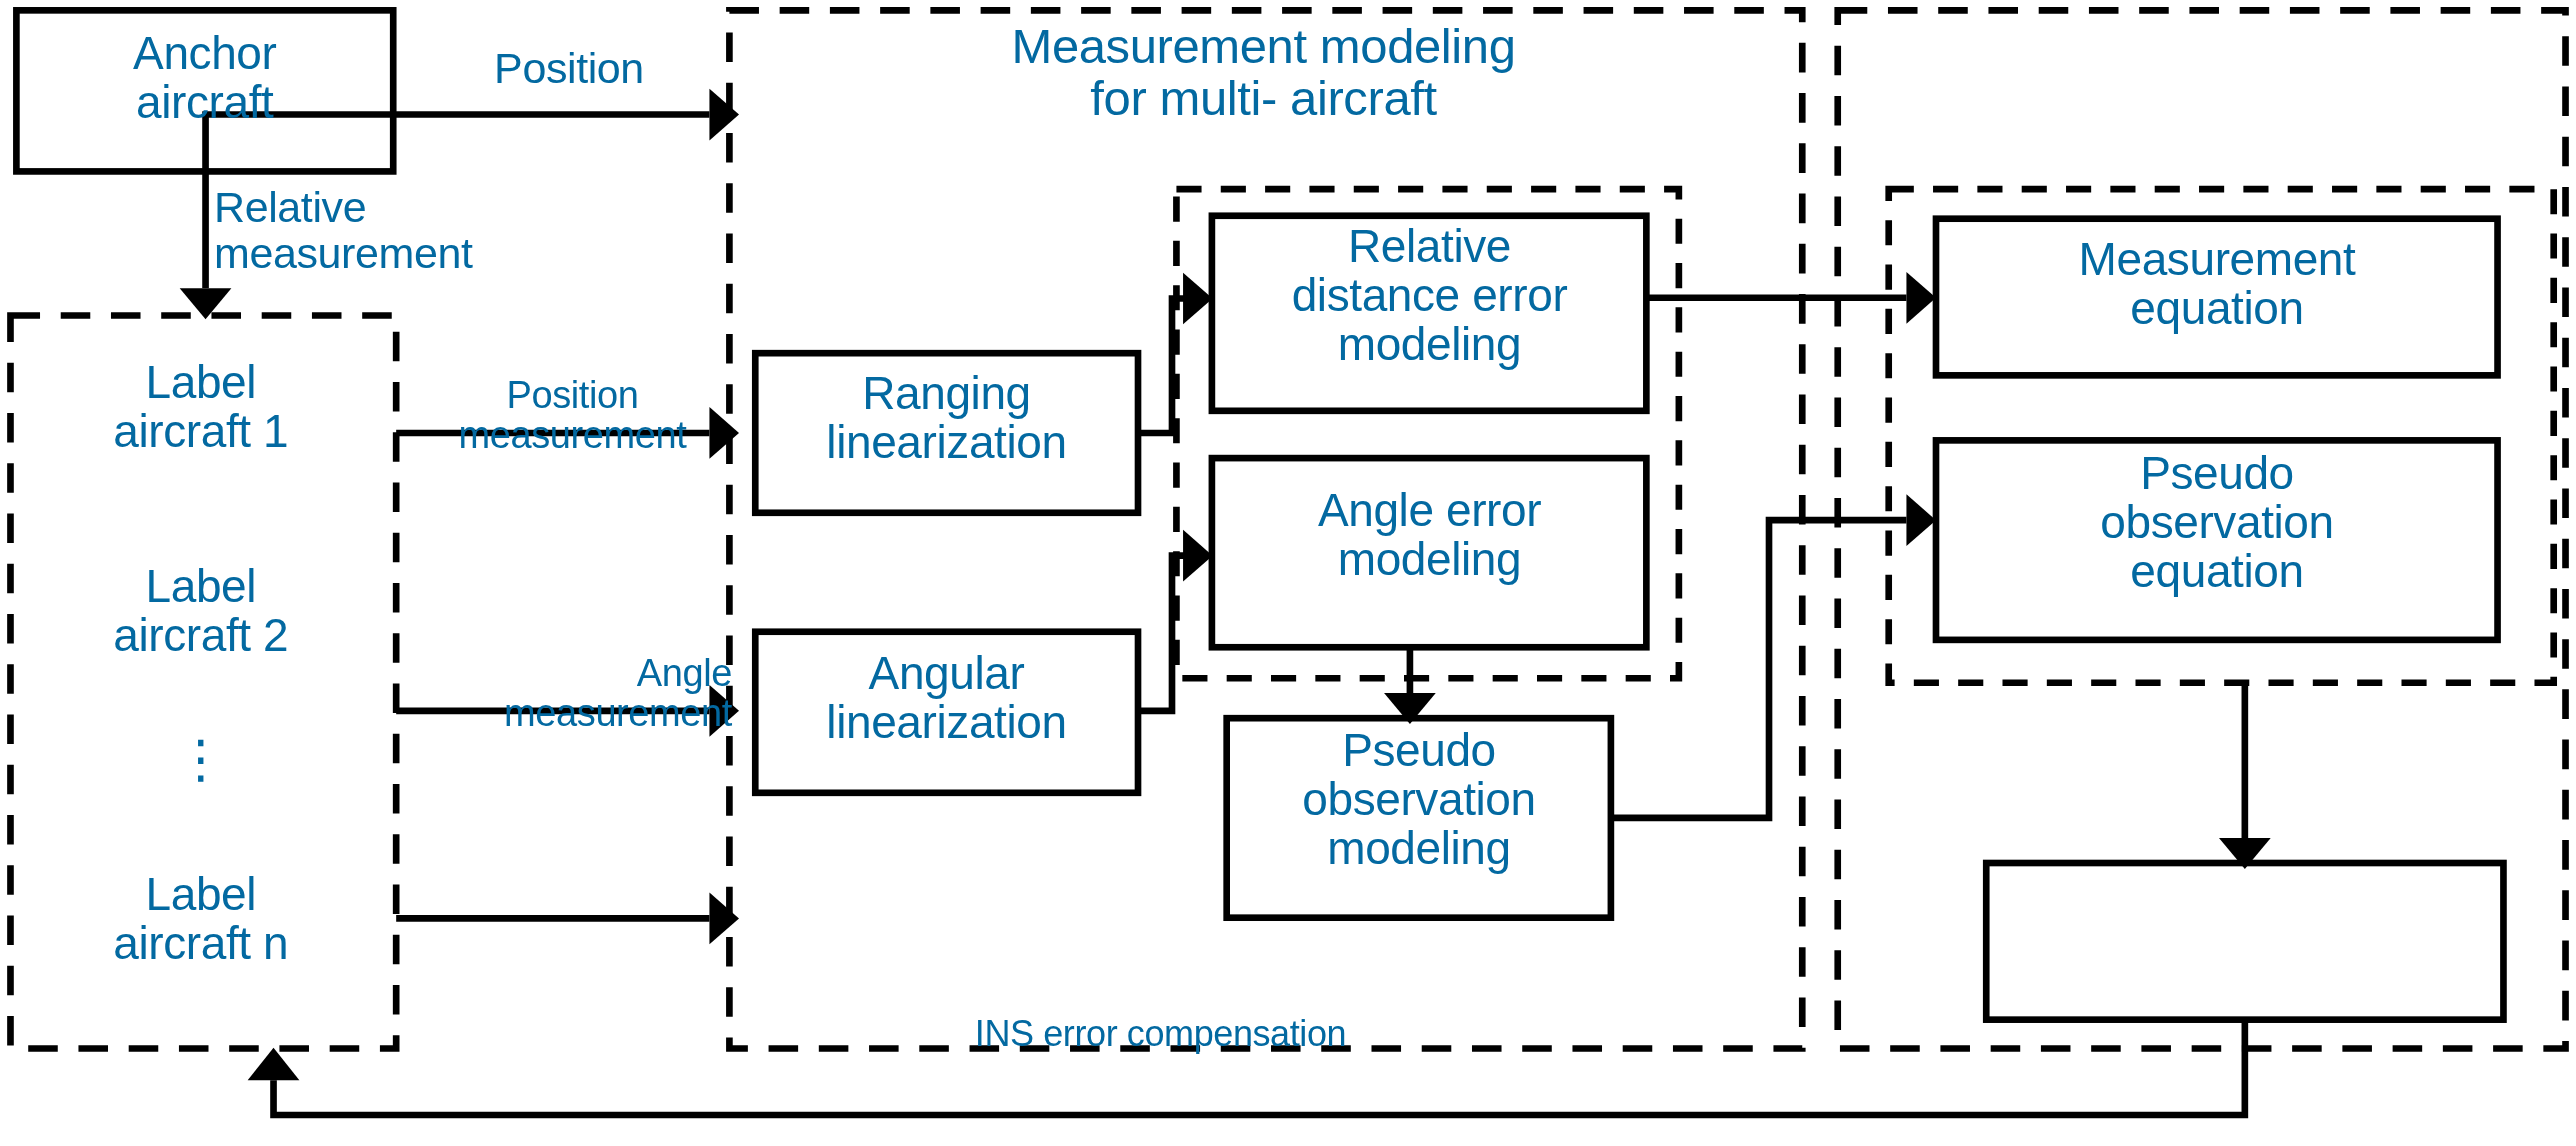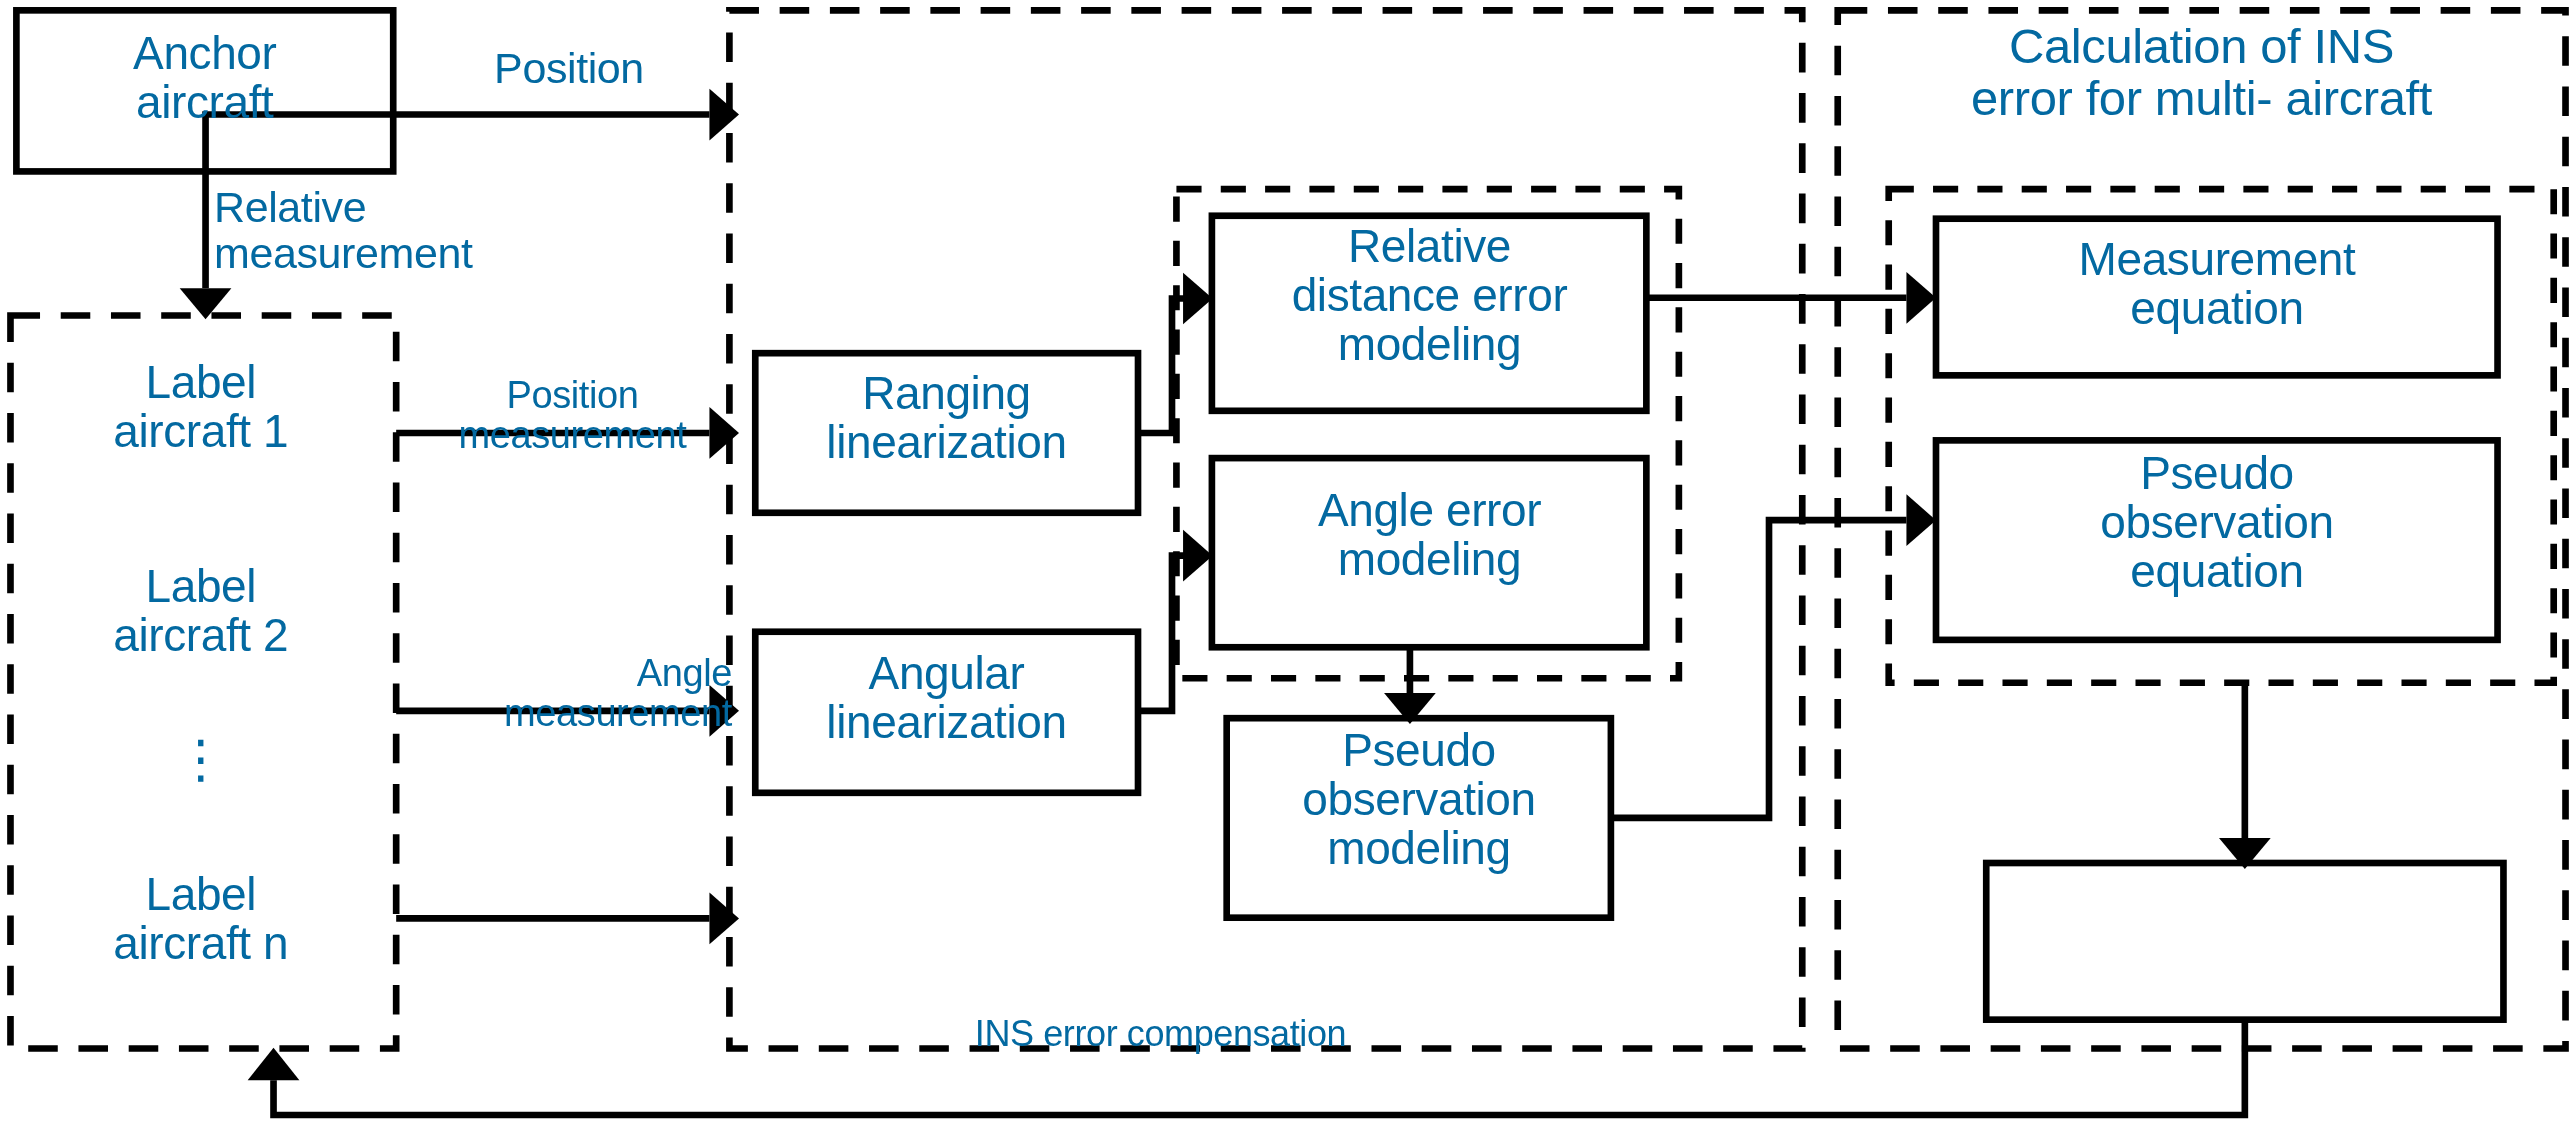--- a/index.html
+++ b/index.html
@@ -143,23 +143,23 @@
     <path class="conn" d="M 2180 1107 L 2394 1107 L 2394 704 L 2580 704"></path>
     <polygon class="arrow-head" points="2580,669 2620,704 2580,739"></polygon>
 
     <path class="conn" d="M 3038 924 L 3038 1134"></path>
     <polygon class="arrow-head" points="3003,1134 3073,1134 3038,1176"></polygon>
 
     <path class="conn" d="M 3038 1380 L 3038 1509 L 370 1509 L 370 1462"></path>
     <polygon class="arrow-head" points="335,1462 405,1462 370,1418"></polygon>
   </svg>
 
-
-  <div class="txt group-title" style="left:1847px; top:21px; width:709px;">Calculation of INS
-error for multi- aircraft</div>
+  <div class="txt group-title" style="left:761px; top:21px; width:1005px;">Measurement modeling
+for multi- aircraft</div>
+
 
   <div class="txt box-label" style="left:16.3px; top:29px; width:377px;">Anchor
 aircraft</div>
 
   <div class="txt panel-label" style="left:16.3px; top:358px; width:369px;">Label
 aircraft 1</div>
 
   <div class="txt panel-label" style="left:16.3px; top:562px; width:369px;">Label
 aircraft 2</div>
 

